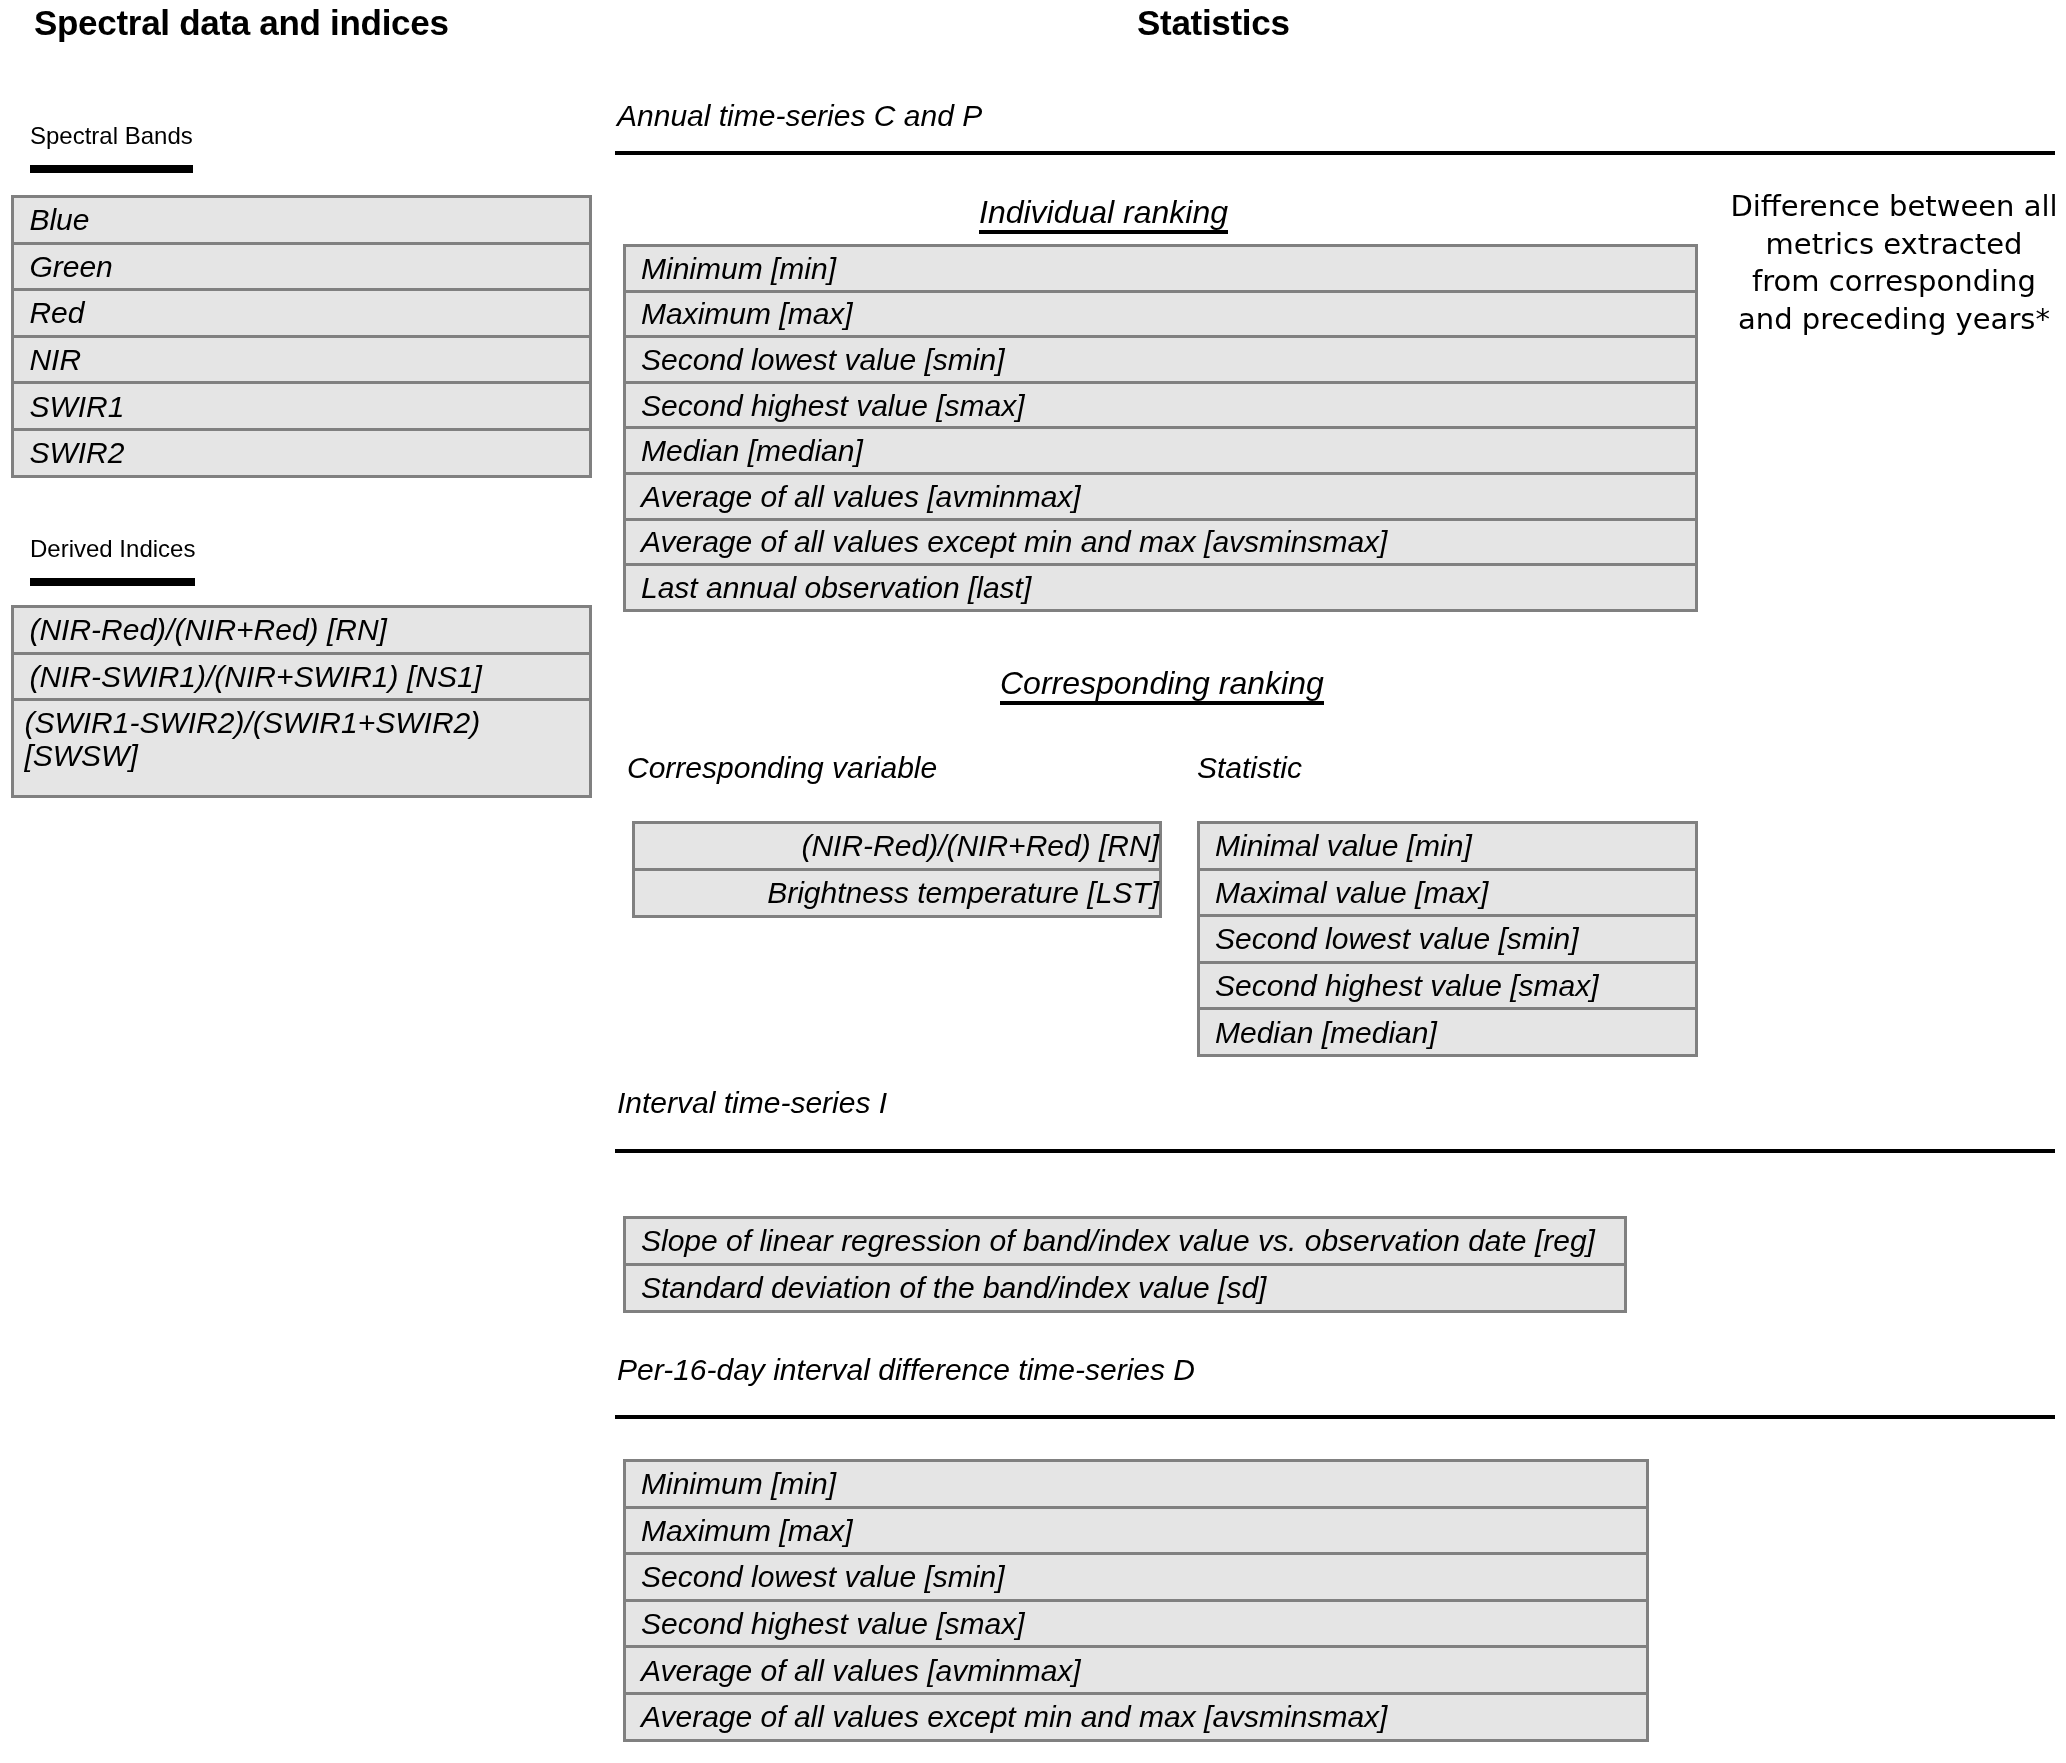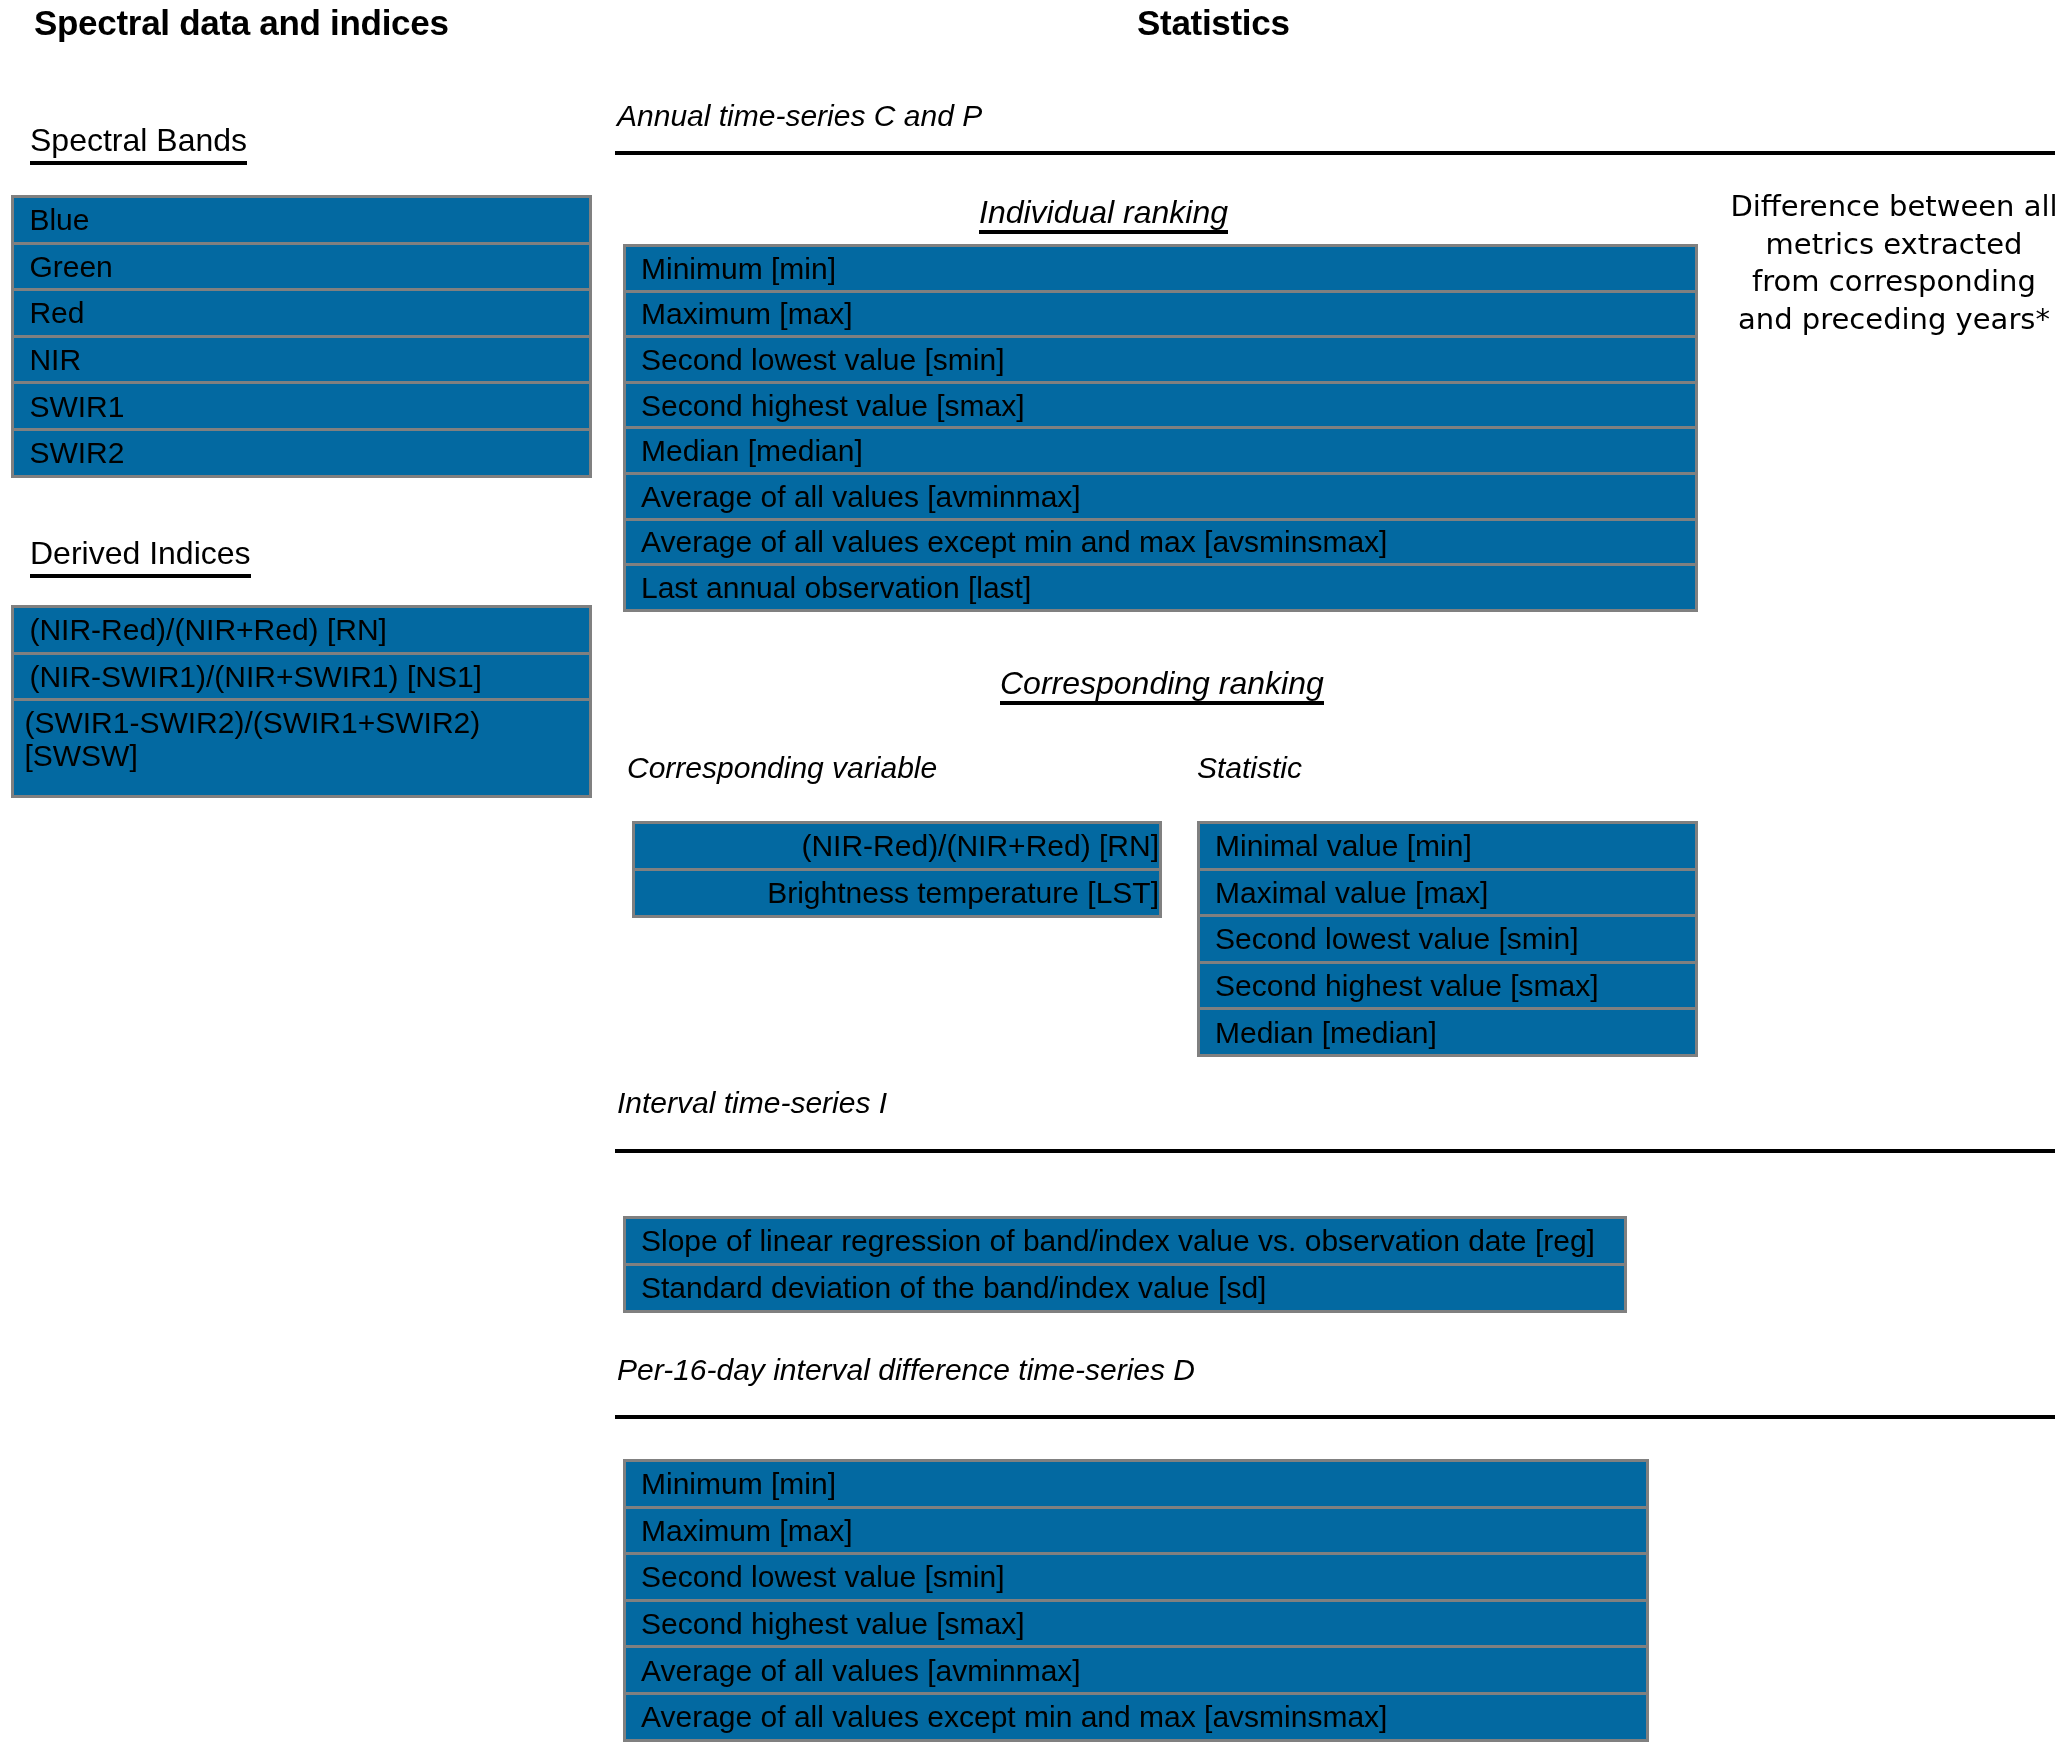--- a/index.html
+++ b/index.html
@@ -22,26 +22,26 @@
   
   .col-title {
     font-size: 35px;
     font-weight: bold;
     letter-spacing: -0.3px;
     white-space: nowrap;
   }
 
   
   .sec-head {
-    font-size: 32px;
+    font-size: 24px;
     font-weight: normal;
     white-space: nowrap;
-    border-bottom: 4px solid #000000;
+    border-bottom: 8px solid #000000;
     display: inline-block;
-    padding-bottom: 5px;
+    padding-bottom: 17px;
     line-height: 1.0;
   }
 
   
   .ital {
     font-size: 30px;
     font-style: italic;
     white-space: nowrap;
     line-height: 1.0;
   }
@@ -58,25 +58,26 @@
   
   .hrule {
     height: 0;
     border-top: 4px solid #000;
   }
 
   
   .tbl { }
   .tbl .row {
     border: 3.4px solid #808080;
-    background: #0369a1;
+    background: #e5e5e5;
     box-sizing: border-box;
     display: flex;
     align-items: center;
     margin-top: -3.4px;
+    font-style: italic;
   }
   .tbl .row:first-child { margin-top: 0; }
   .tbl .row .cell {
     font-size: 30px;
     line-height: 1.12;
     padding: 0 0 0 15px;
     white-space: normal;
   }
   .tbl.tight .row .cell { padding-left: 12.5px; }
 

